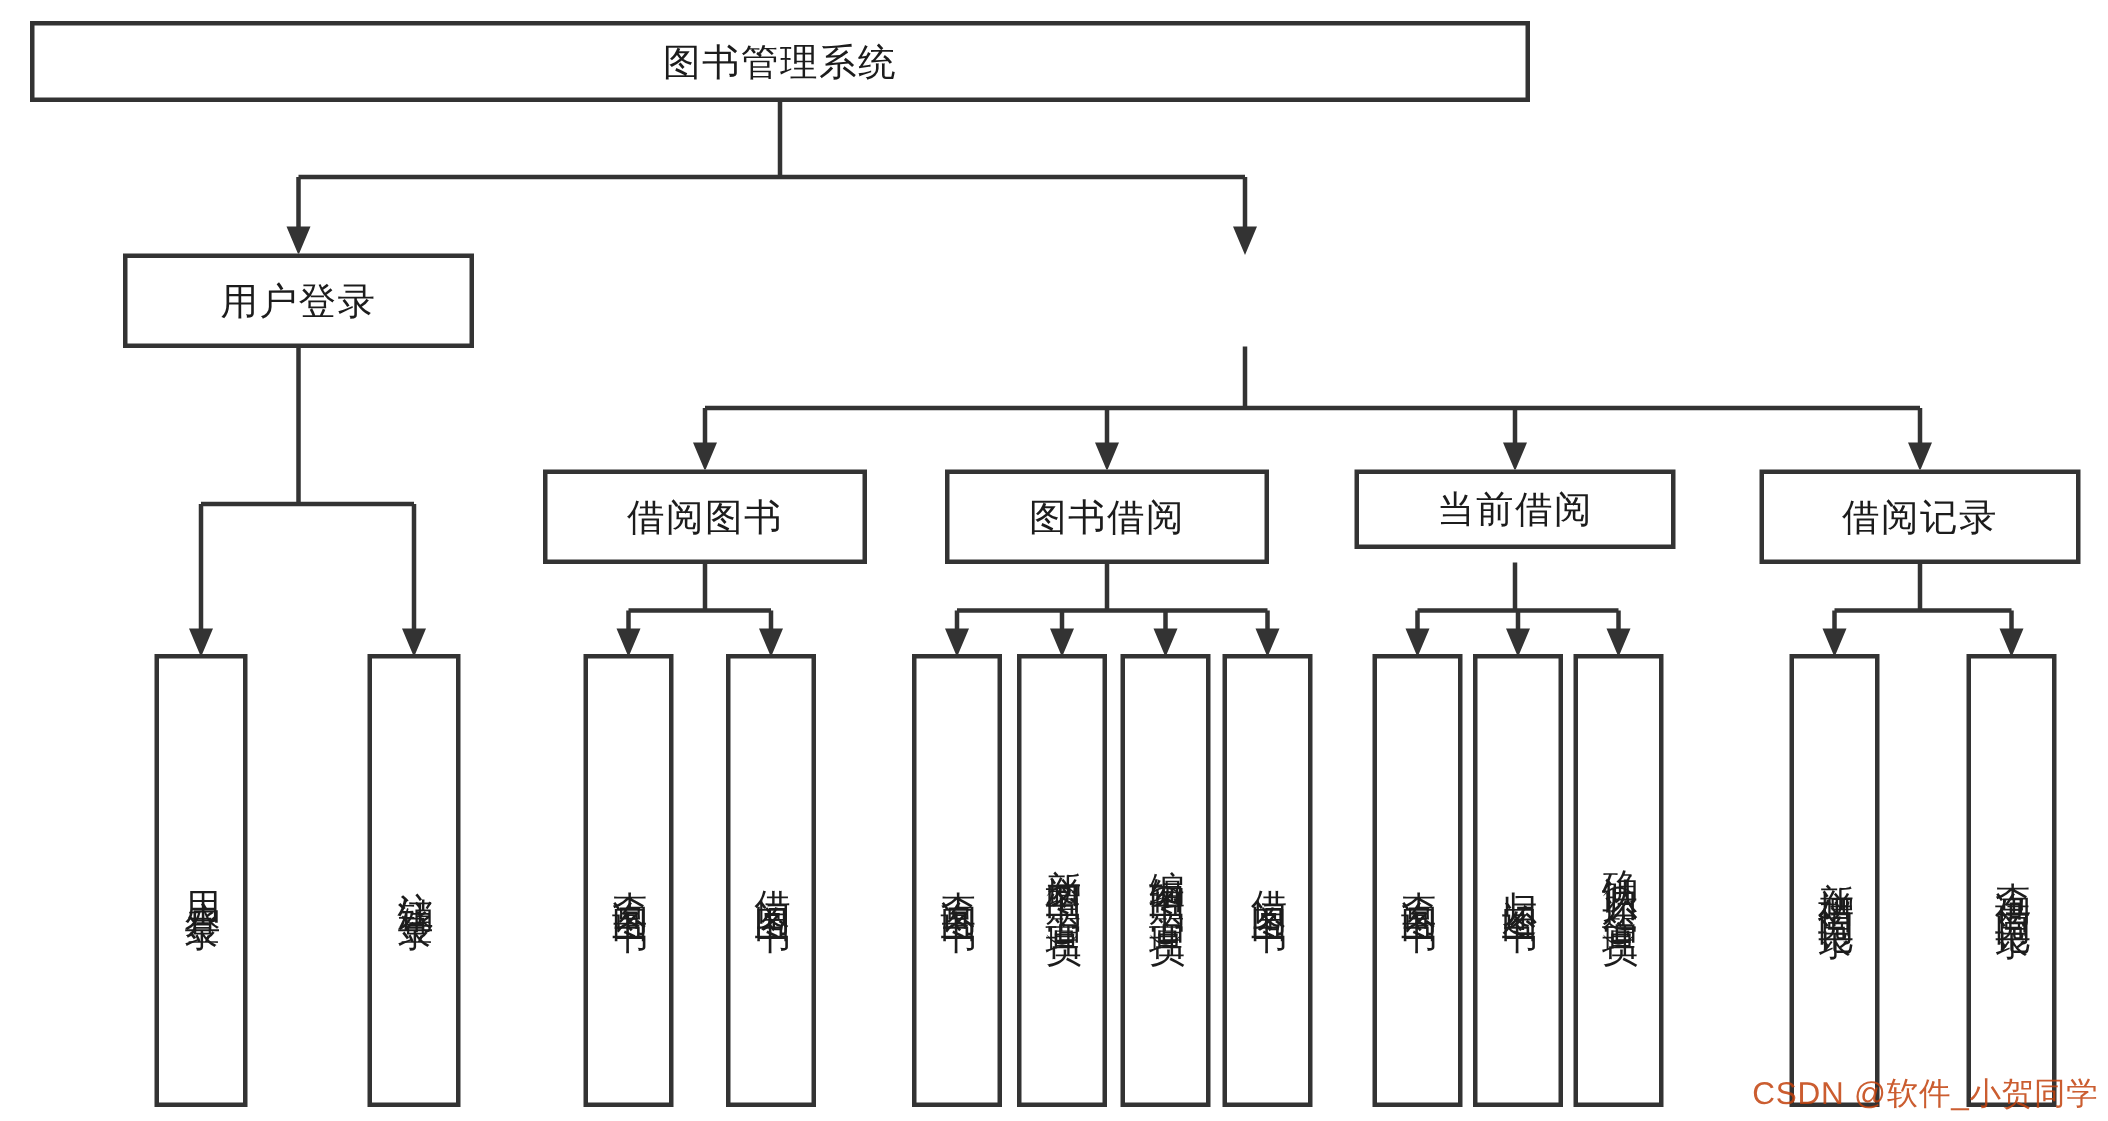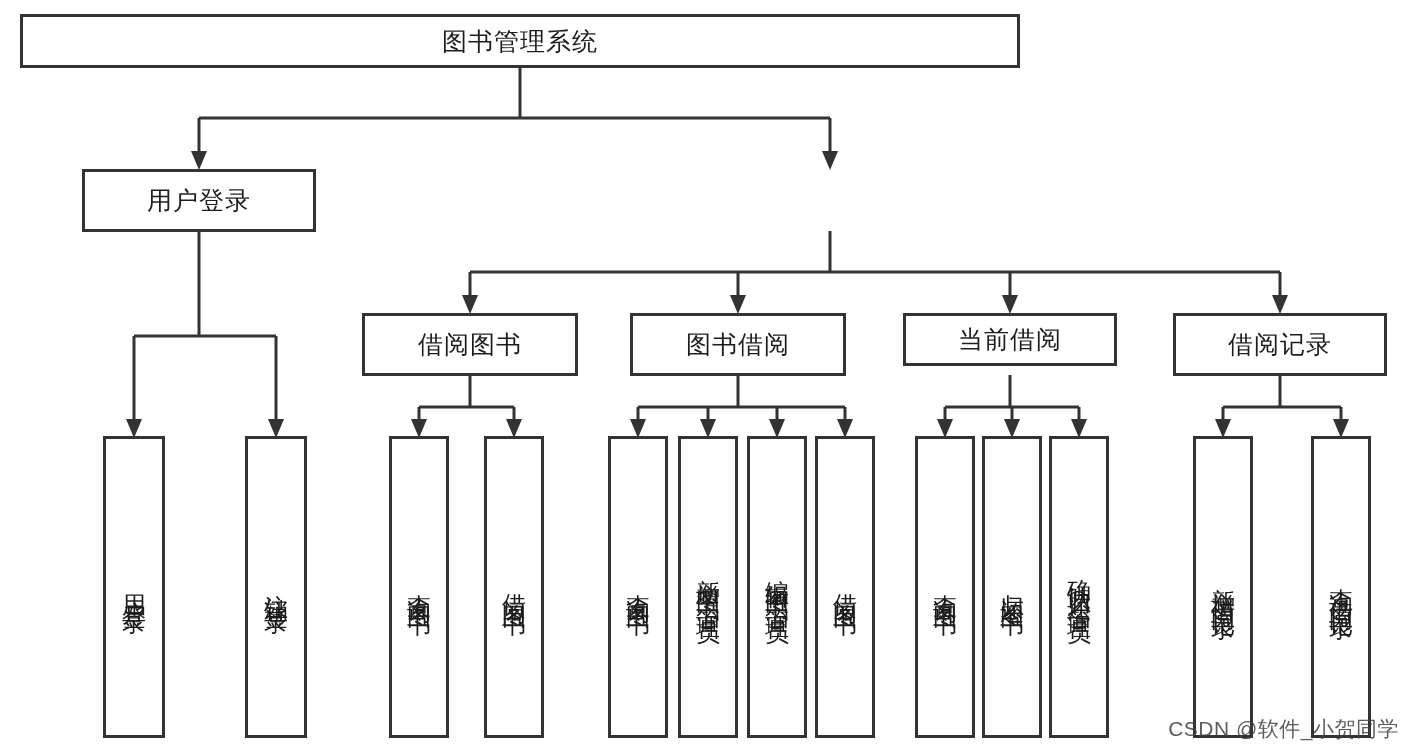--- a/index.html
+++ b/index.html
@@ -56,21 +56,21 @@
   .n-d1 { left: 915px;  top: 436px; width: 60px; height: 302px; }
   .n-d2 { left: 982px;  top: 436px; width: 60px; height: 302px; }
   .n-d3 { left: 1049px; top: 436px; width: 60px; height: 302px; }
   .n-e1 { left: 1193px; top: 436px; width: 60px; height: 302px; }
   .n-e2 { left: 1311px; top: 436px; width: 60px; height: 302px; }
   .watermark {
     position: absolute;
     right: 6px;
     bottom: 4px;
     font-size: 21px;
-    color: #404040;
+    color: #c2410c;
     opacity: 0.85;
     z-index: 5;
     letter-spacing: 0.5px;
   }
 </style>
 </head>
 <body>
 
 <div class="canvas">
 

